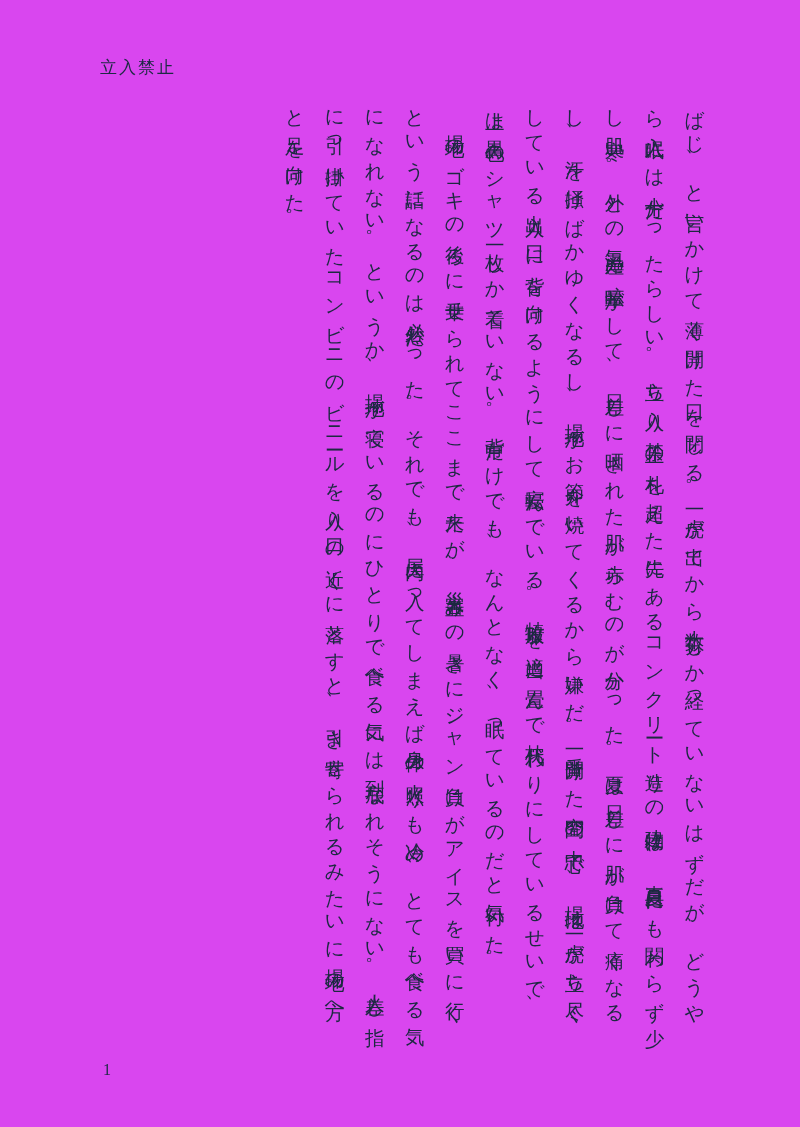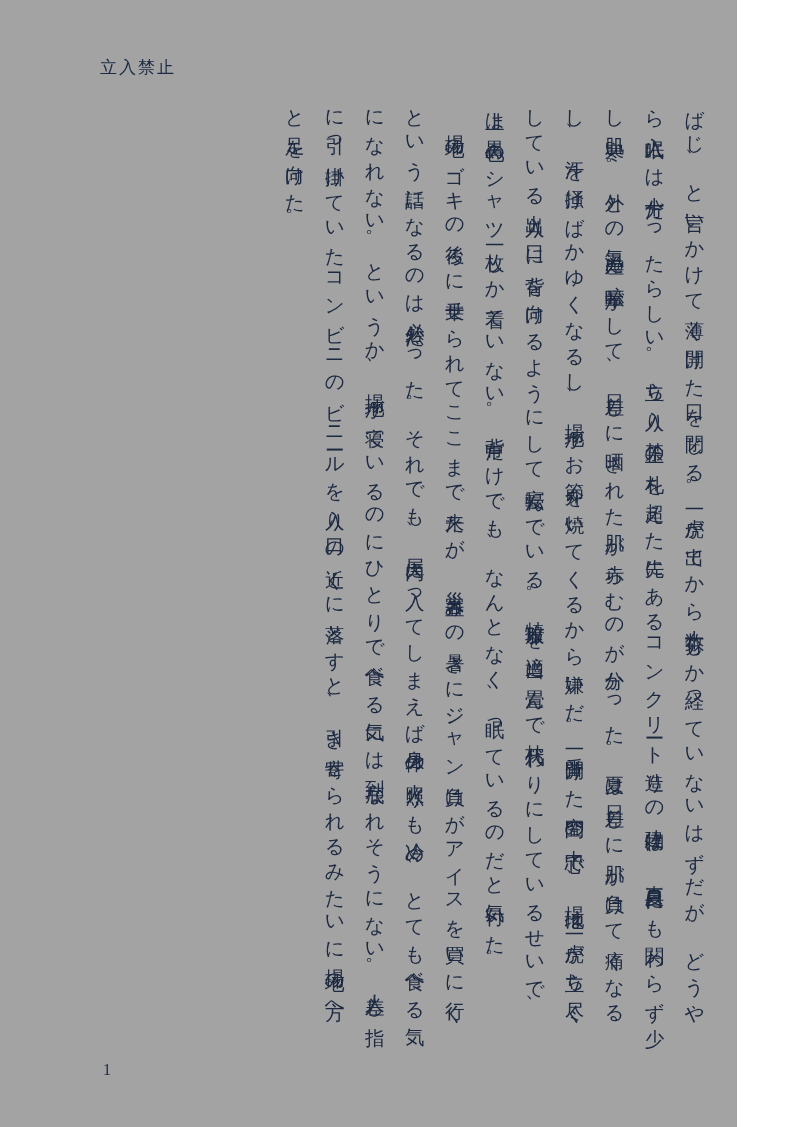--- a/index.html
+++ b/index.html
@@ -5,23 +5,23 @@
   html, body {
     margin: 0;
     padding: 0;
     background: #ffffff;
   }
   body {
     font-family: "Liberation Serif", "DejaVu Serif", serif;
   }
   .page {
     position: relative;
-    width: 737px;
+    width: 800px;
     height: 1127px;
-    background: #a3a3a3;
+    background: #d946ef;
     overflow: hidden;
     box-sizing: border-box;
   }
   .page-header {
     position: absolute;
     top: 56px;
     left: 100px;
     font-size: 17px;
     letter-spacing: 2px;
     color: #1d2a44;

